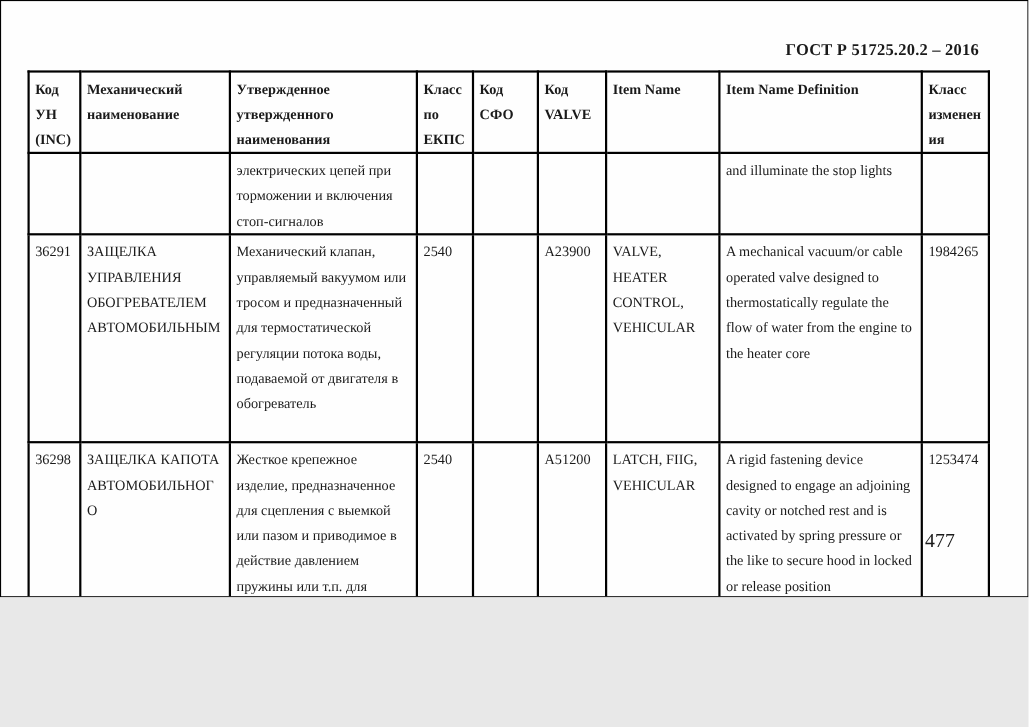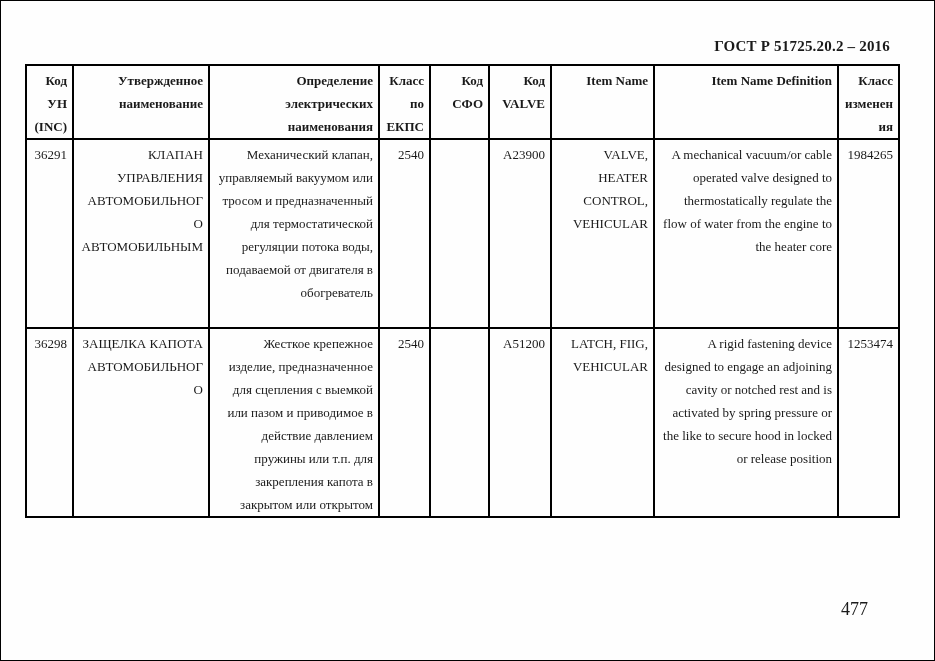--- a/index.html
+++ b/index.html
@@ -1,19 +1,19 @@
 <!DOCTYPE html>
 <html><head>
 <meta charset="utf-8">
 <style>
   html, body { margin: 0; padding: 0; background: #e8e8e8; }
   .page {
     position: relative;
     width: 935px;
-    height: 661px;
+    height: 543px;
     background: #fefefe;
     border: 1px solid #000;
     box-sizing: border-box;
     font-family: "Liberation Serif", "DejaVu Serif", serif;
     color: #1a1a1a;
     overflow: hidden;
   }
   .doc-title {
     position: absolute;
     top: 37px;
@@ -27,21 +27,21 @@
     position: absolute;
     left: 24px;
     top: 63px;
     width: 873px;
     border-collapse: collapse;
     table-layout: fixed;
   }
   table.gost td, table.gost th {
     border: 2px solid #000;
     vertical-align: top;
-    text-align: right;
+    text-align: left;
     padding: 3px 5px 0 5px;
     font-size: 13px;
     line-height: 23px;
     overflow: hidden;
     overflow-wrap: break-word;
     word-break: break-word;
   }
   table.gost th { font-weight: bold; }
   tr.r-head { height: 74px; }
   tr.r-1 { height: 70px; }
@@ -69,34 +69,45 @@
       <col style="width:51px">
       <col style="width:59px">
       <col style="width:62px">
       <col style="width:103px">
       <col style="width:184px">
       <col style="width:61px">
     </colgroup>
     <thead>
       <tr class="r-head">
         <th>Код УН (INC)</th>
-        <th>Утвержденное наименование</th>
-        <th>Определение электрических наименования</th>
+        <th>Механический наименование</th>
+        <th>Утвержденное утвержденного наименования</th>
         <th>Класс по ЕКПС</th>
         <th>Код СФО</th>
         <th>Код VALVE</th>
         <th>Item Name</th>
         <th>Item Name Definition</th>
         <th>Класс изменения</th>
       </tr>
     </thead>
     <tbody>
+      <tr class="r-1">
+        <td></td>
+        <td></td>
+        <td>электрических цепей при торможении и включения стоп-сигналов</td>
+        <td></td>
+        <td></td>
+        <td></td>
+        <td></td>
+        <td>and illuminate the stop lights</td>
+        <td></td>
+      </tr>
       <tr class="r-2">
         <td>36291</td>
-        <td>КЛАПАН УПРАВЛЕНИЯ АВТОМОБИЛЬНОГО АВТОМОБИЛЬНЫМ</td>
+        <td>ЗАЩЕЛКА УПРАВЛЕНИЯ ОБОГРЕВАТЕЛЕМ АВТОМОБИЛЬНЫМ</td>
         <td>Механический клапан, управляемый вакуумом или тросом и предназначенный для термостатической регуляции потока воды, подаваемой от двигателя в обогреватель</td>
         <td>2540</td>
         <td></td>
         <td>A23900</td>
         <td>VALVE, HEATER CONTROL, VEHICULAR</td>
         <td>A mechanical vacuum/or cable operated valve designed to thermostatically regulate the flow of water from the engine to the heater core</td>
         <td>1984265</td>
       </tr>
       <tr class="r-3">
         <td>36298</td>

